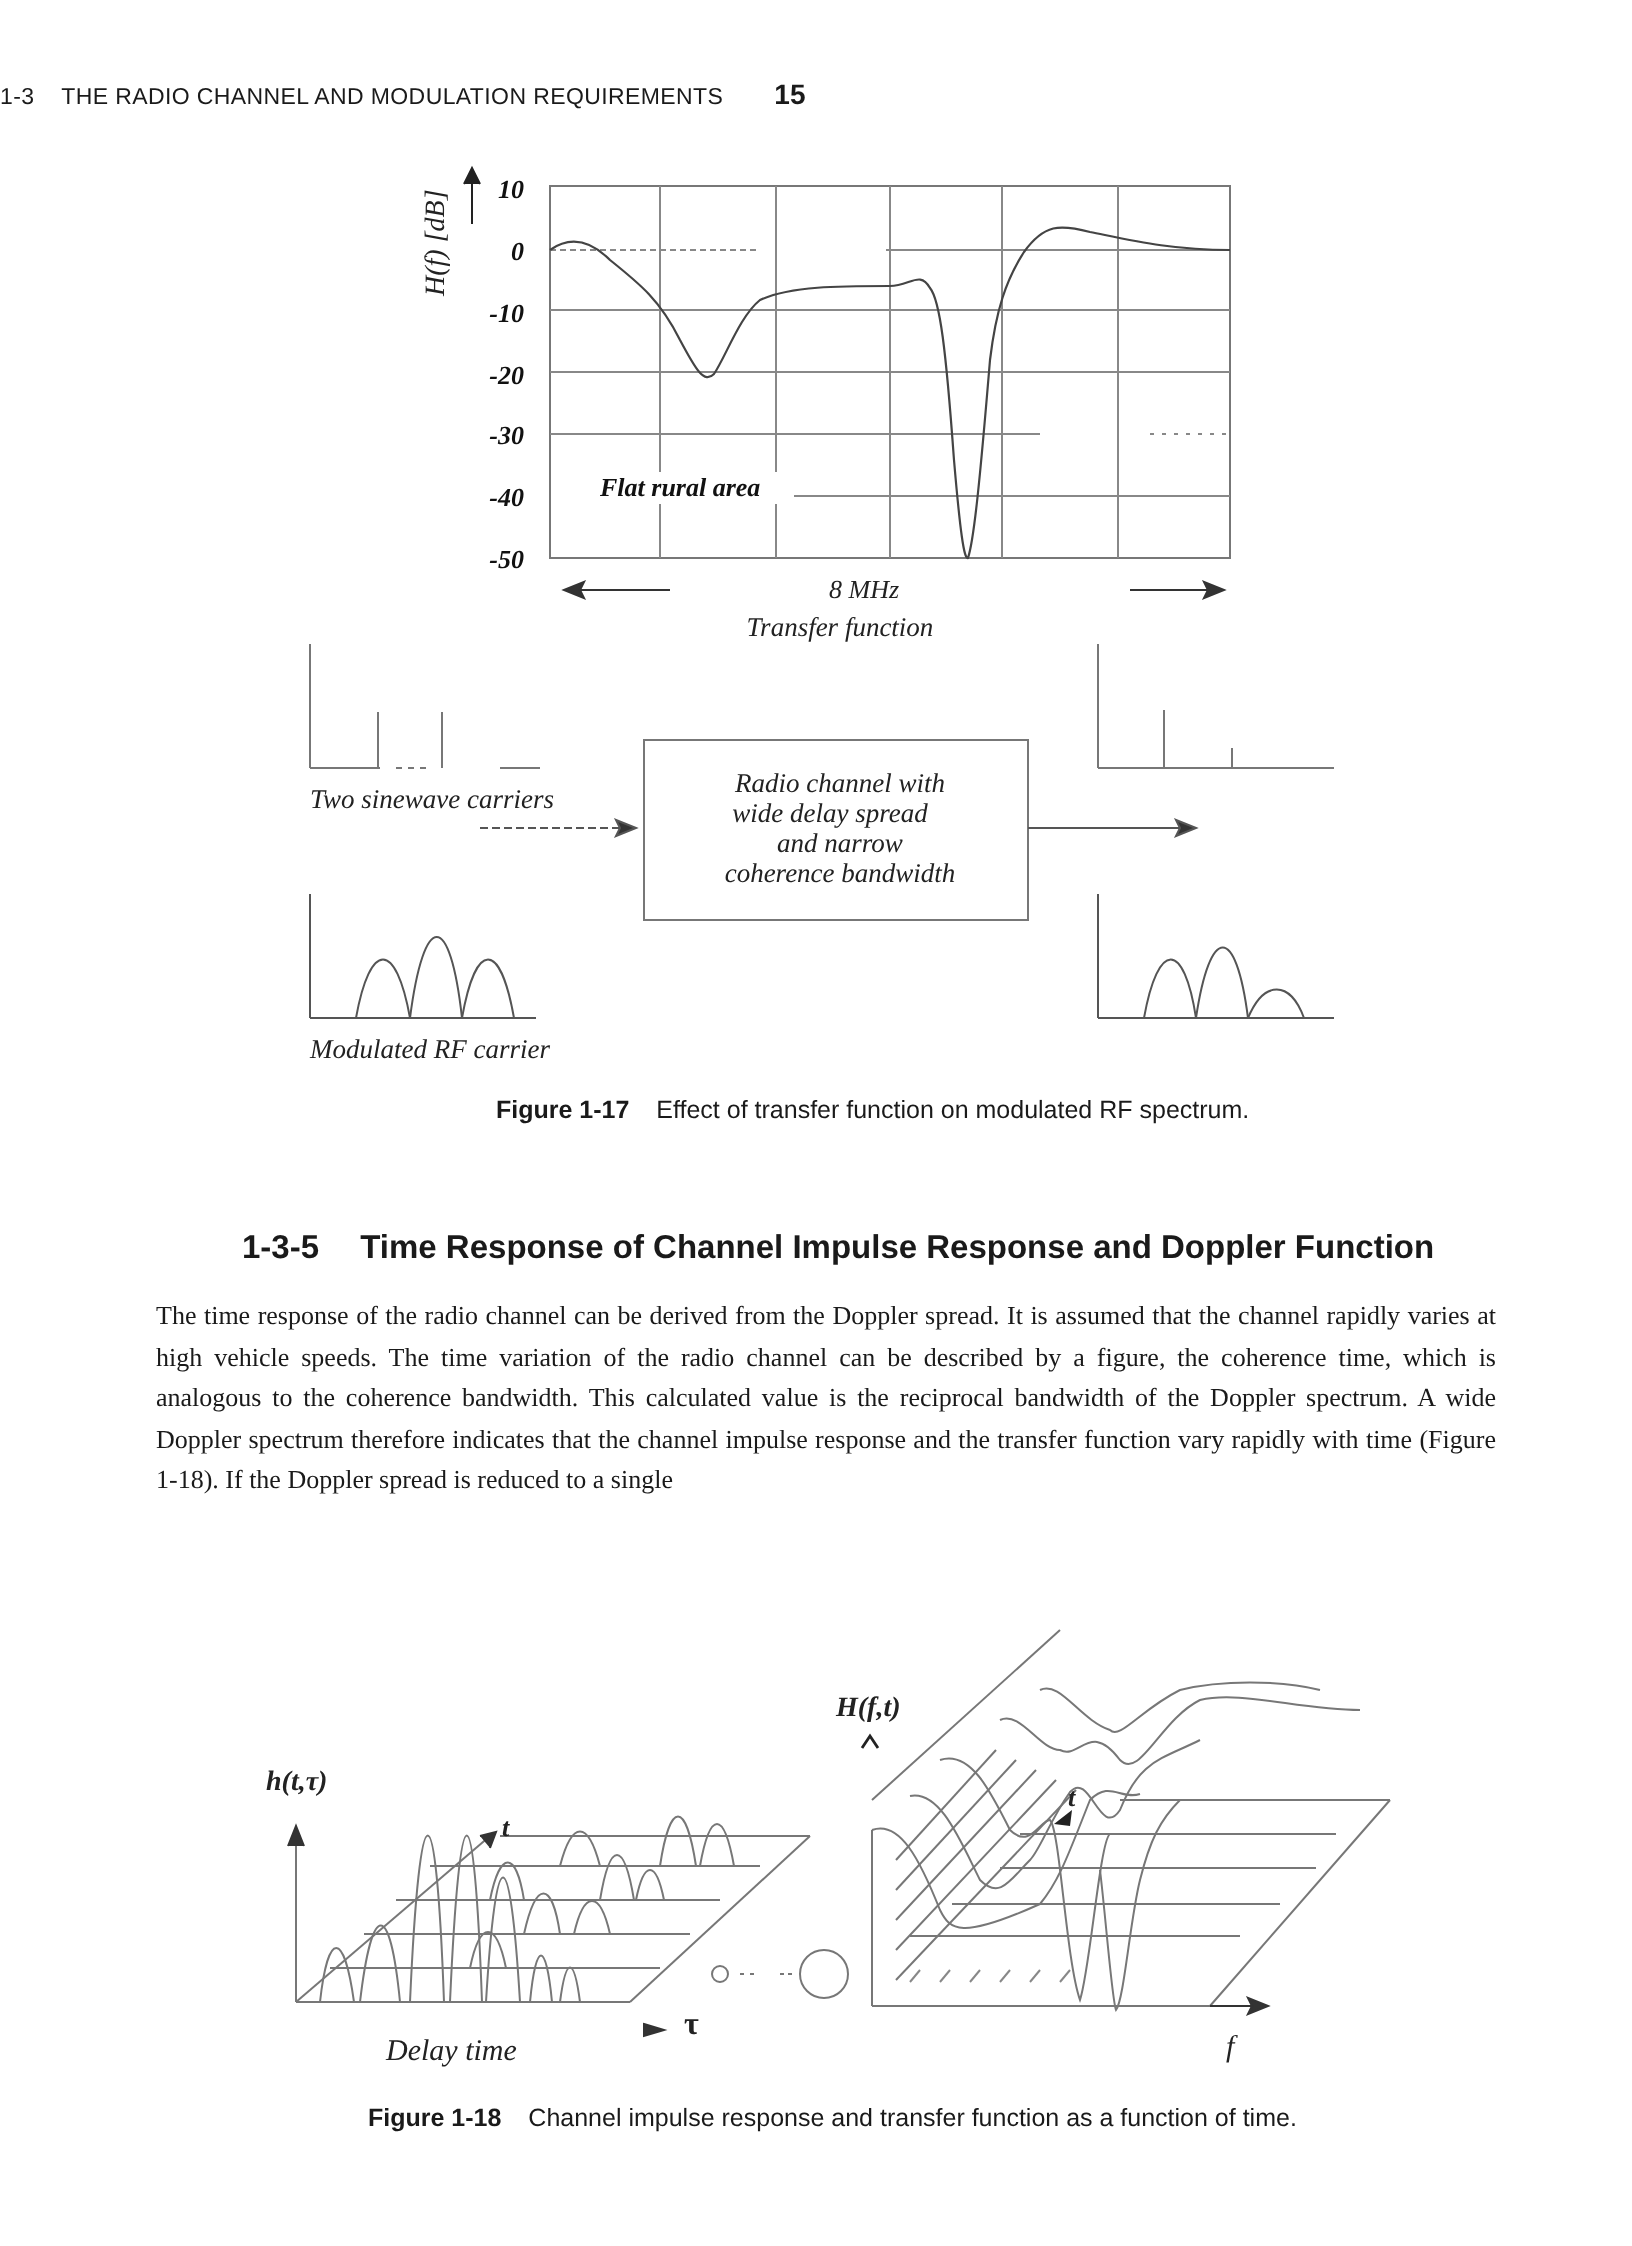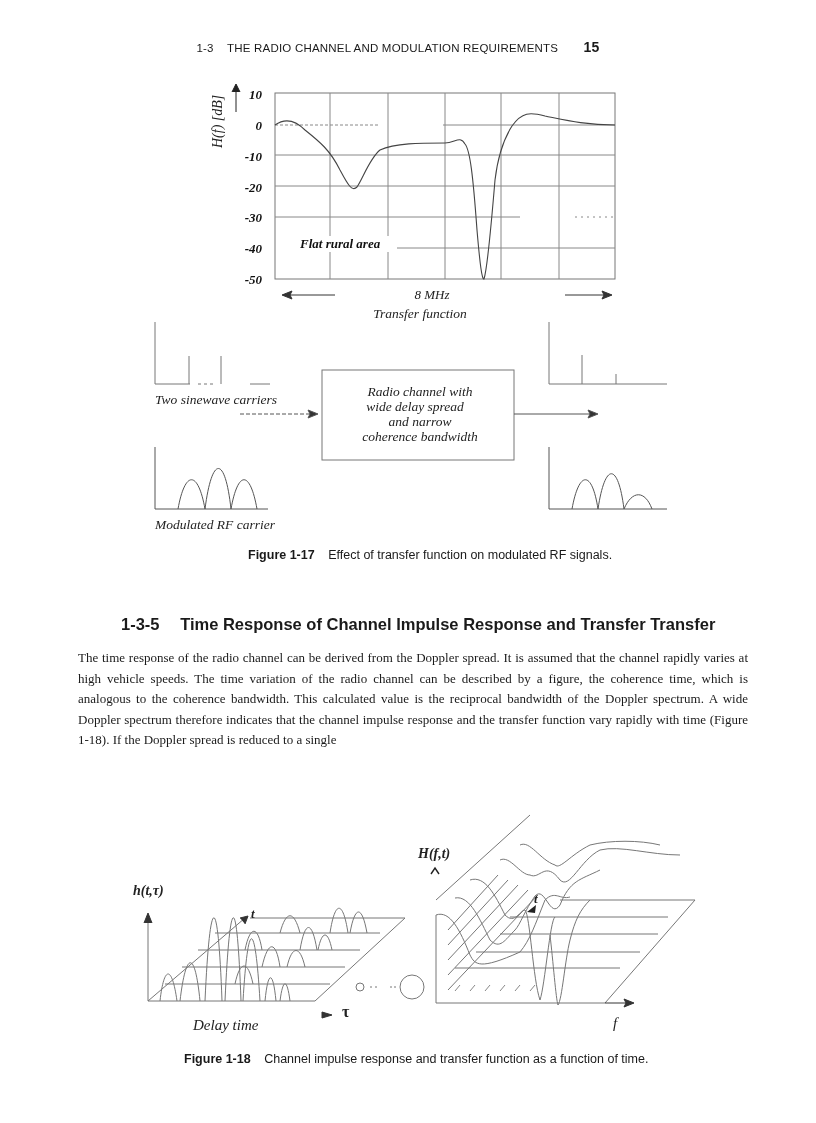--- a/index.html
+++ b/index.html
@@ -1,20 +1,20 @@
 <!DOCTYPE html>
 <html><head>
 <meta charset="utf-8">
 <style>
   html, body { margin:0; padding:0; background:#fff; }
   body { width:816px; height:1123px; position:relative; overflow:hidden; color:#1a1a1a; }
   .abs { position:absolute; }
   .sans { font-family:"Liberation Sans", sans-serif; }
   .serif { font-family:"Liberation Serif", serif; }
-  .running-head { left:0; top:39px; width:748px; text-align:center; font-size:11.5px; letter-spacing:0.2px;margin-left:24px; }
+  .running-head { left:0; top:39px; width:748px; text-align:left; font-size:11.5px; letter-spacing:0.2px; }
   .running-head .pg { font-weight:bold; font-size:14px; margin-left:22px; }
   .fig-caption { font-size:12.5px; }
   .fig-caption b { margin-right:10px;padding-left:46px; }
   .section-head { left:78px; top:615px; font-size:16.5px; font-weight:bold; }
   .section-head .num { margin-right:16px;margin-left:43px; }
   .body-text { left:78px; top:648px; width:670px; font-size:13px; line-height:20.5px; text-align:justify; }
   .body-text p { margin:0; }
   svg text { font-family:"Liberation Serif", serif; }
 </style>
 </head>
@@ -121,26 +121,26 @@
     <line x1="549" y1="447" x2="549" y2="509"></line>
     <line x1="549" y1="509" x2="667" y2="509"></line>
     <path d="M572,509 C579,470 592,470 598,509"></path>
     <path d="M598,509 C605,462 618,462 624,509"></path>
     <path d="M624,509 C632,490 645,490 652,509"></path>
   </g>
 </svg>
 
 <div class="abs fig-caption sans" style="left:202px;top:548px;">
   <b>Figure 1-17</b>
-  <span>Effect of transfer function on modulated RF signals.</span>
+  <span>Effect of transfer function on modulated RF spectrum.</span>
 </div>
 
 <div class="abs section-head sans">
   <span class="num">1-3-5</span>
-  <span>Time Response of Channel Impulse Response and Transfer Transfer</span>
+  <span>Time Response of Channel Impulse Response and Doppler Function</span>
 </div>
 
 <div class="abs body-text serif">
   <p>The time response of the radio channel can be derived from the Doppler spread. It is assumed that the channel rapidly varies at high vehicle speeds. The time variation of the radio channel can be described by a figure, the coherence time, which is analogous to the coherence bandwidth. This calculated value is the reciprocal bandwidth of the Doppler spectrum. A wide Doppler spectrum therefore indicates that the channel impulse response and the transfer function vary rapidly with time (Figure 1-18). If the Doppler spread is reduced to a single</p>
 </div>
 
 <svg class="abs" style="left:0;top:800px" width="816" height="245">
 
   <g stroke="#777" stroke-width="1" fill="none">
     <line x1="148" y1="201" x2="148" y2="115"></line>

